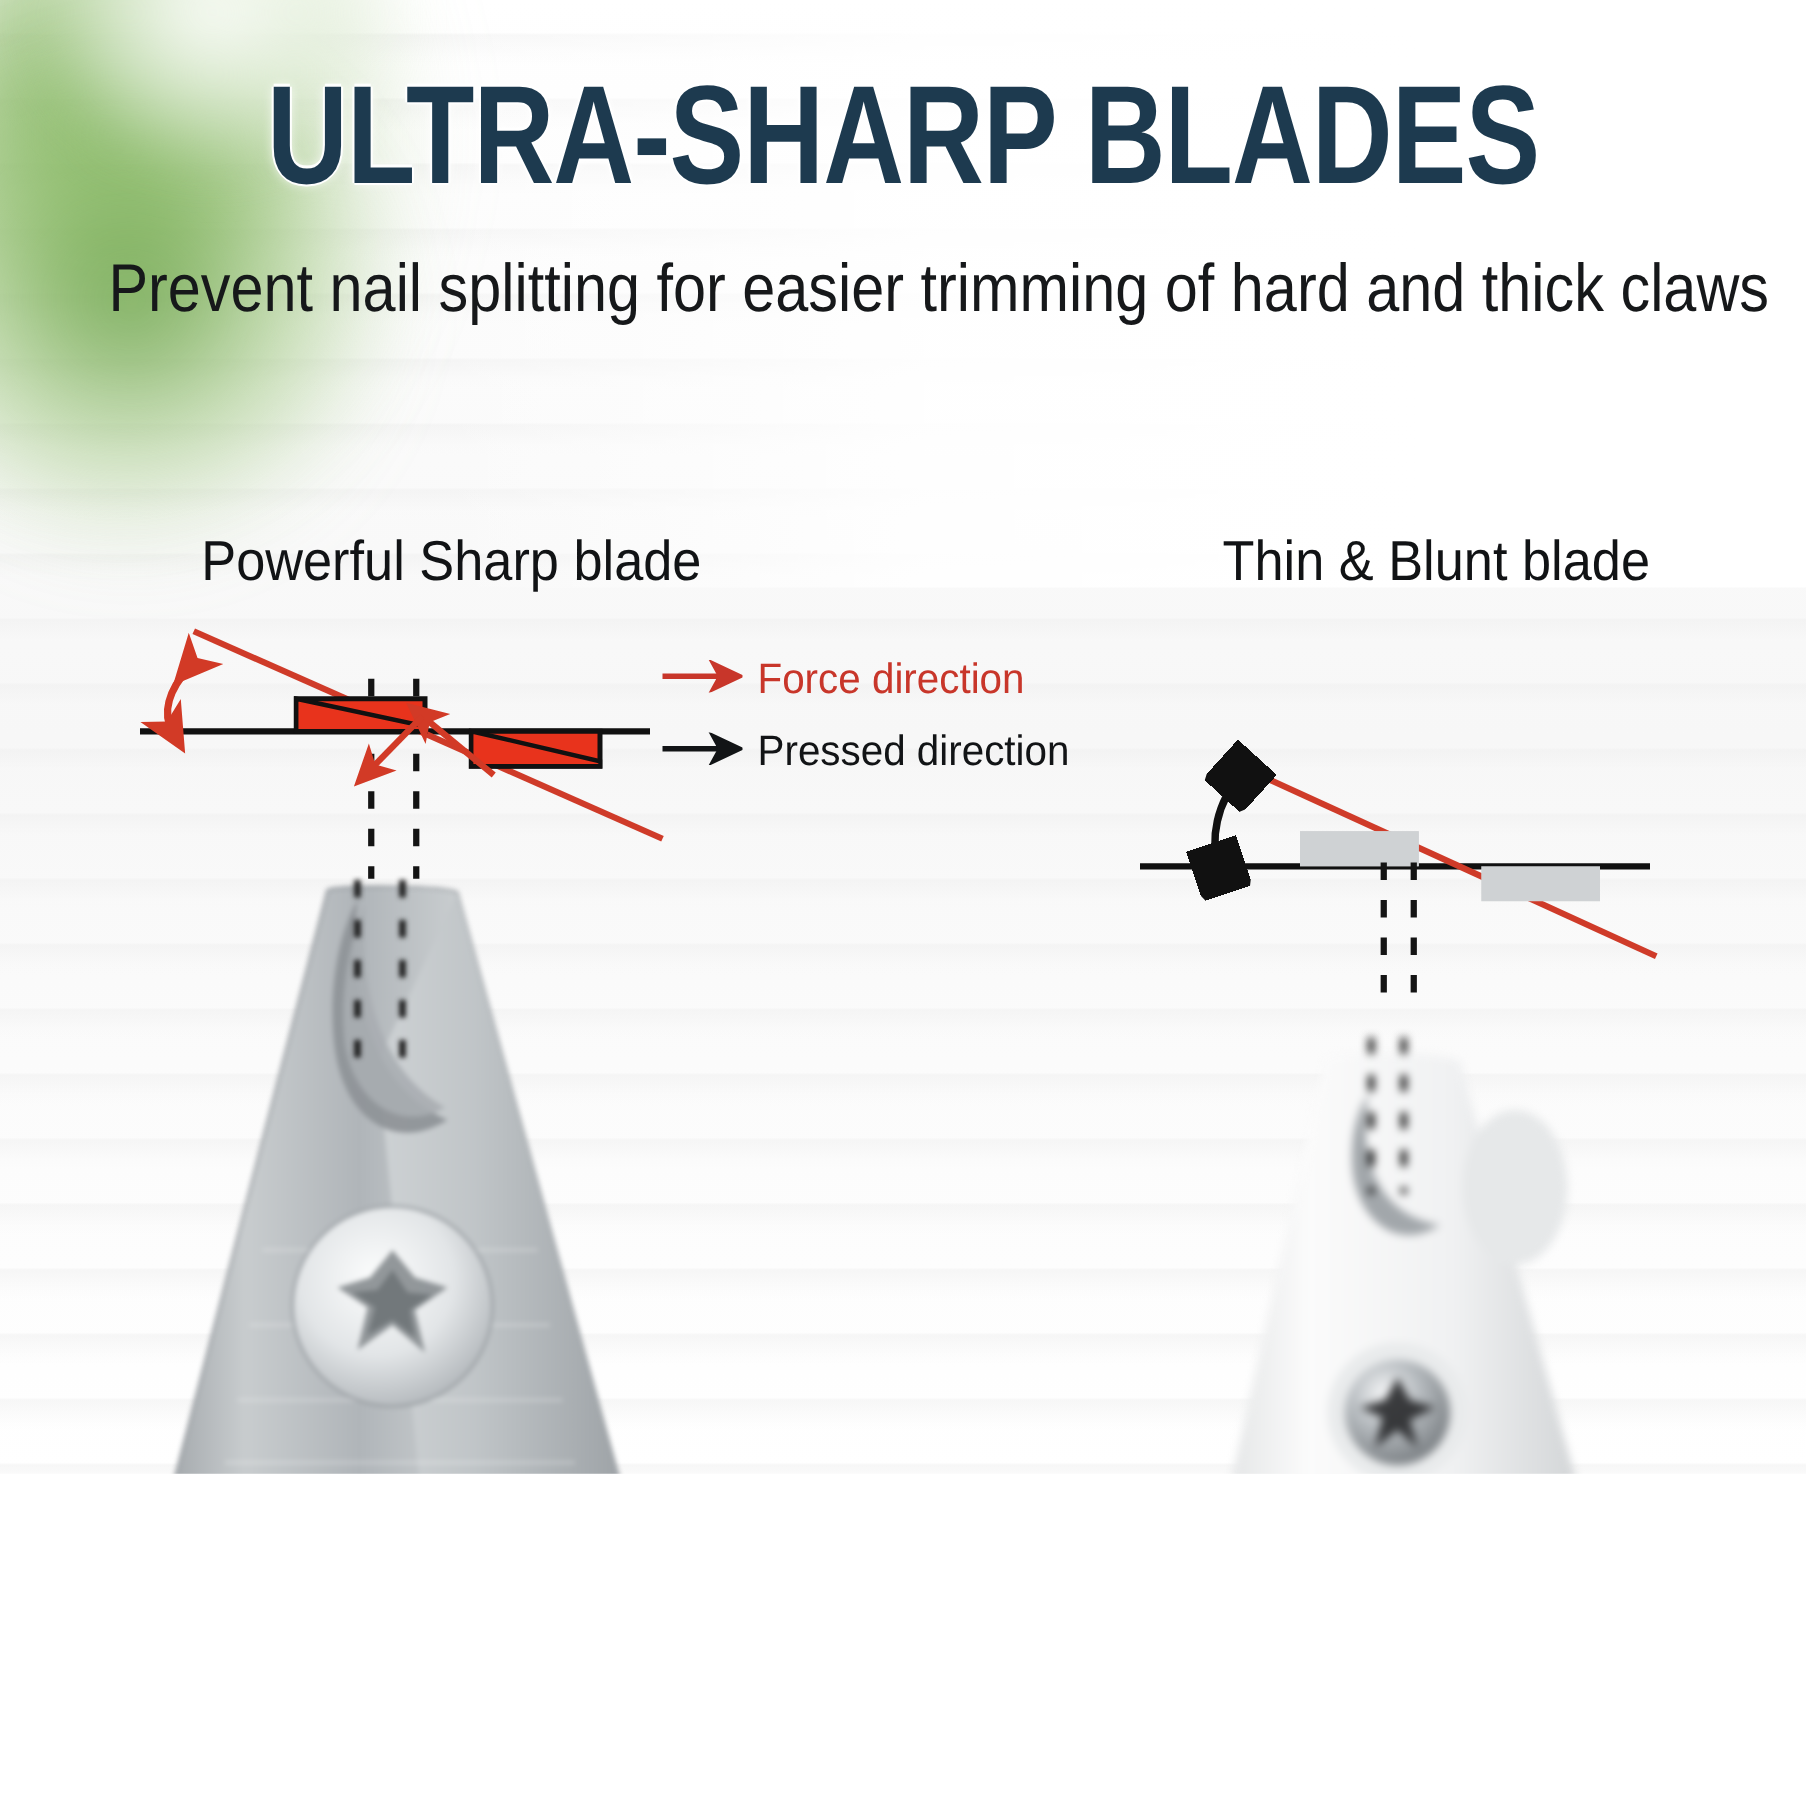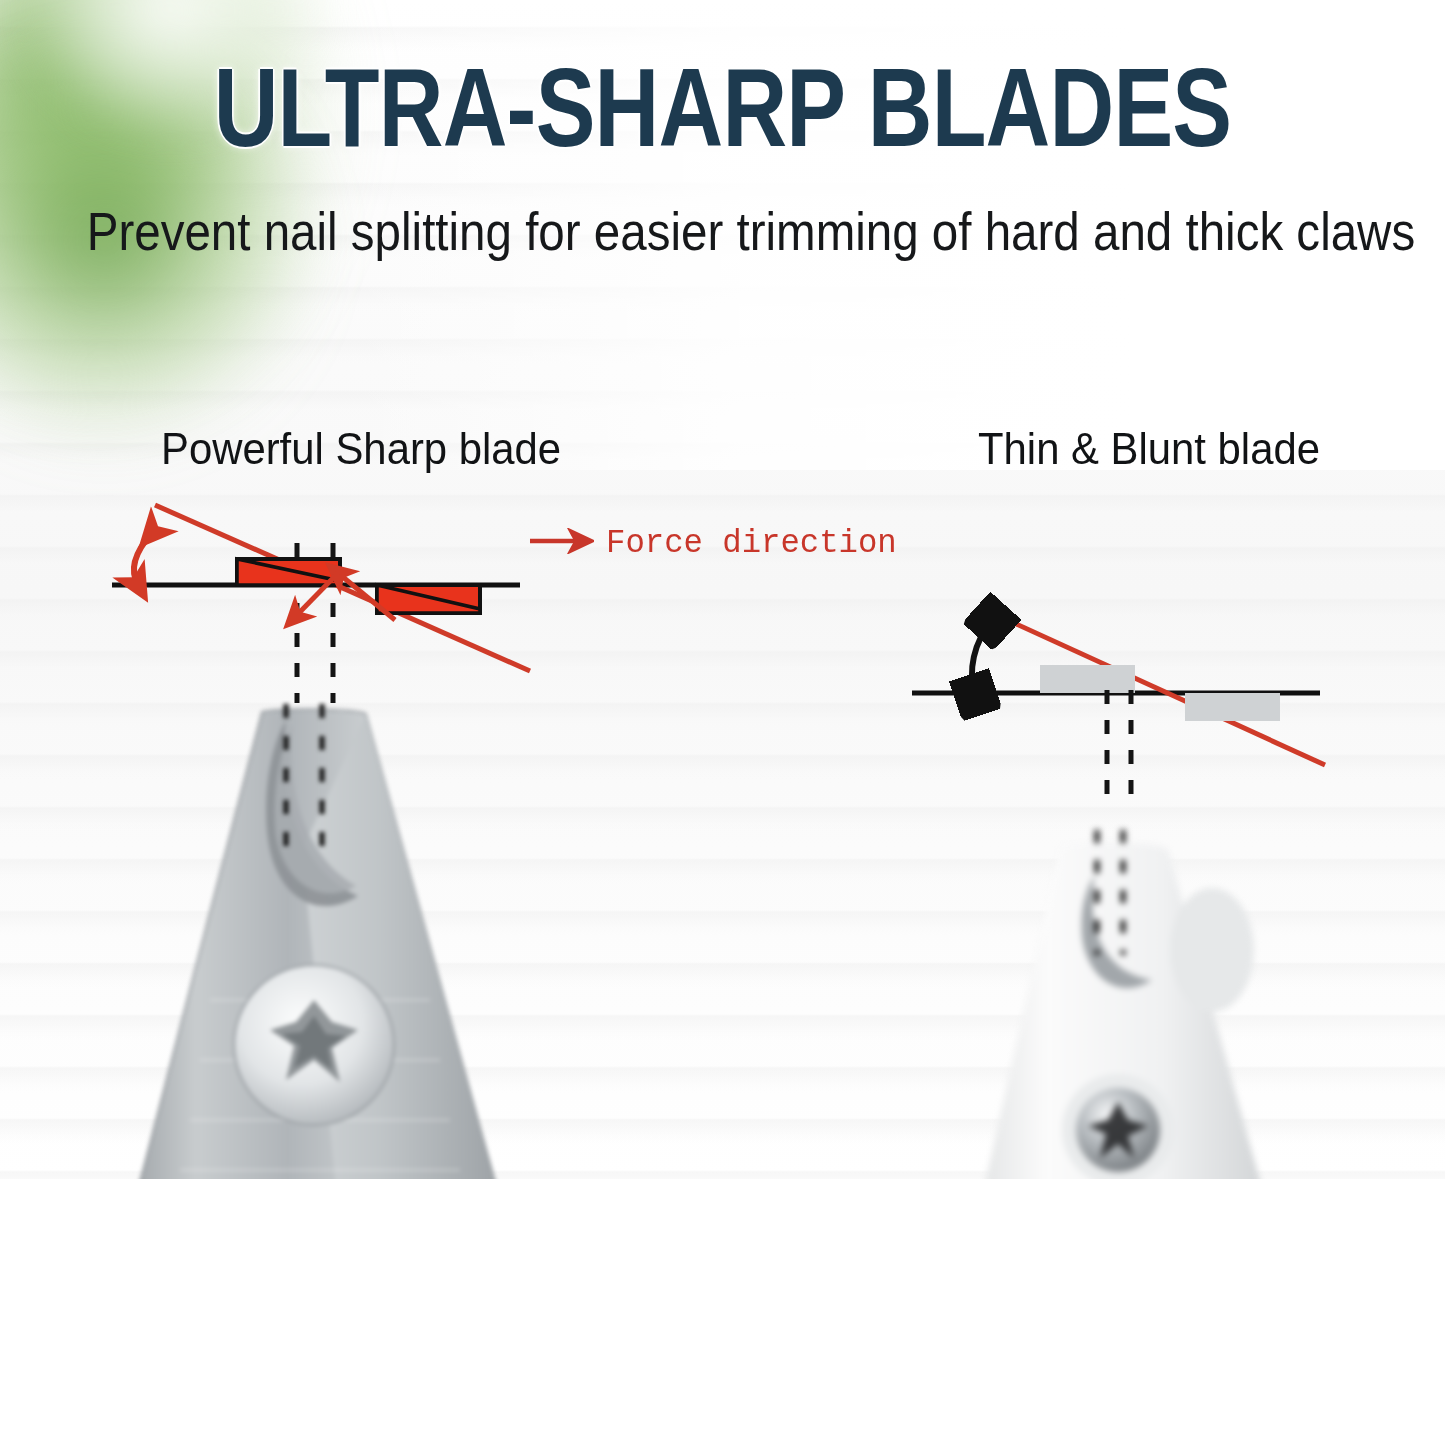--- a/index.html
+++ b/index.html
@@ -86,21 +86,21 @@
   }
   #title-left{left:161px;top:423px;}
   #title-right{left:978px;top:423px;}
 
   
   .diagram{position:absolute;}
   #diagram-left{left:90px;top:485px;width:480px;height:220px;}
   #diagram-right{left:885px;top:590px;width:470px;height:215px;}
 
   
-  .legend{position:absolute;left:528px;top:518px;width:310px;font-family:Liberation Mono, monospace;}
+  .legend{position:absolute;left:528px;top:518px;width:310px;}
   .legend-row{display:flex;align-items:center;height:50px;white-space:nowrap;}
   .legend-arrow{flex:0 0 auto;margin-right:12px;line-height:1;}
   .legend-label{font-size:34px;transform:scaleX(.95);transform-origin:0 50%;}
   .legend-row.force .legend-label{color:#c8362a;}
   .legend-row.pressed{margin-top:8px;}
   .legend-row.pressed .legend-label{color:#121416;}
 
   
   .product{position:absolute;}
   #product-left{left:40px;top:700px;width:620px;height:745px;}
@@ -165,20 +165,33 @@
           <defs>
               <marker id="lgRed" markerWidth="7" markerHeight="7" refX="3" refY="3.5" orient="auto">
             <path d="M0,0.4 L6.6,3.5 L0,6.6 L1.7,3.5 Z" fill="#c8362a"></path>
               </marker>
             </defs>
           <line x1="2" y1="13" x2="52" y2="13" stroke="#c8362a" stroke-width="4.5" marker-end="url(#lgRed)"></line>
         </svg>
       </span>
       <span class="legend-label">Force direction</span>
     </div>
+    <div class="legend-row pressed">
+      <span class="legend-arrow">
+        <svg width="66" height="26" viewBox="0 0 66 26">
+          <defs>
+              <marker id="lgBlk" markerWidth="7" markerHeight="7" refX="3" refY="3.5" orient="auto">
+            <path d="M0,0.4 L6.6,3.5 L0,6.6 L1.7,3.5 Z" fill="#121416"></path>
+              </marker>
+            </defs>
+          <line x1="2" y1="13" x2="52" y2="13" stroke="#121416" stroke-width="4.5" marker-end="url(#lgBlk)"></line>
+        </svg>
+      </span>
+      <span class="legend-label">Pressed direction</span>
+    </div>
   </div>
 
   <svg class="diagram" id="diagram-right" viewBox="0 0 470 215">
 
     <line x1="27" y1="103" x2="435" y2="103" stroke="#111111" stroke-width="5"></line>
 
     <line x1="105" y1="22" x2="440" y2="175" stroke="#cf3b29" stroke-width="5"></line>
 
     <rect x="155" y="75" width="95" height="28" fill="#cfd2d4"></rect>
     <path d="M155,75 L250,75 L250,103 L155,103 Z" fill="#cfd2d4"></path>

